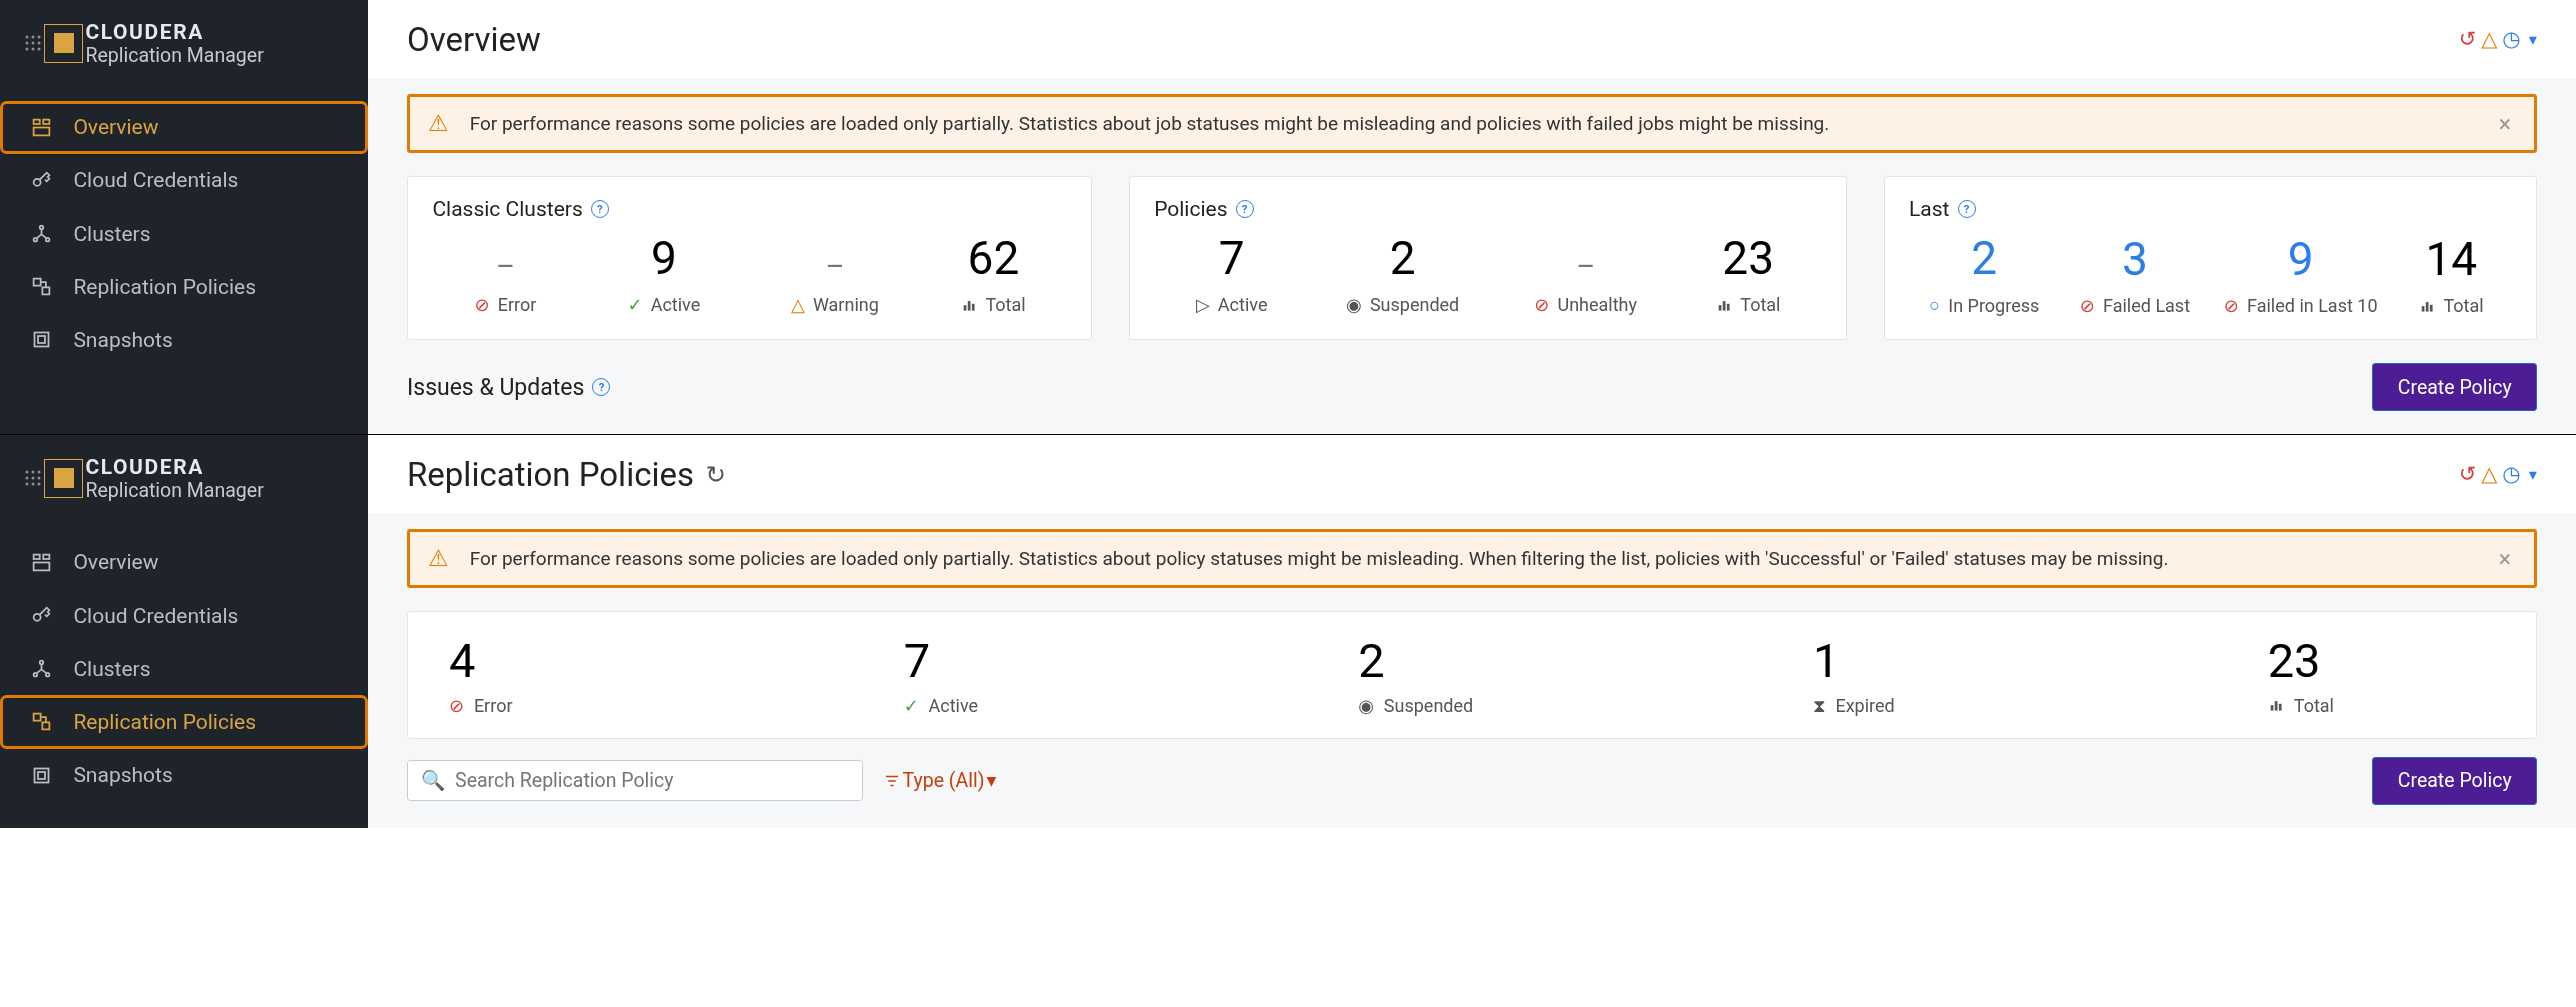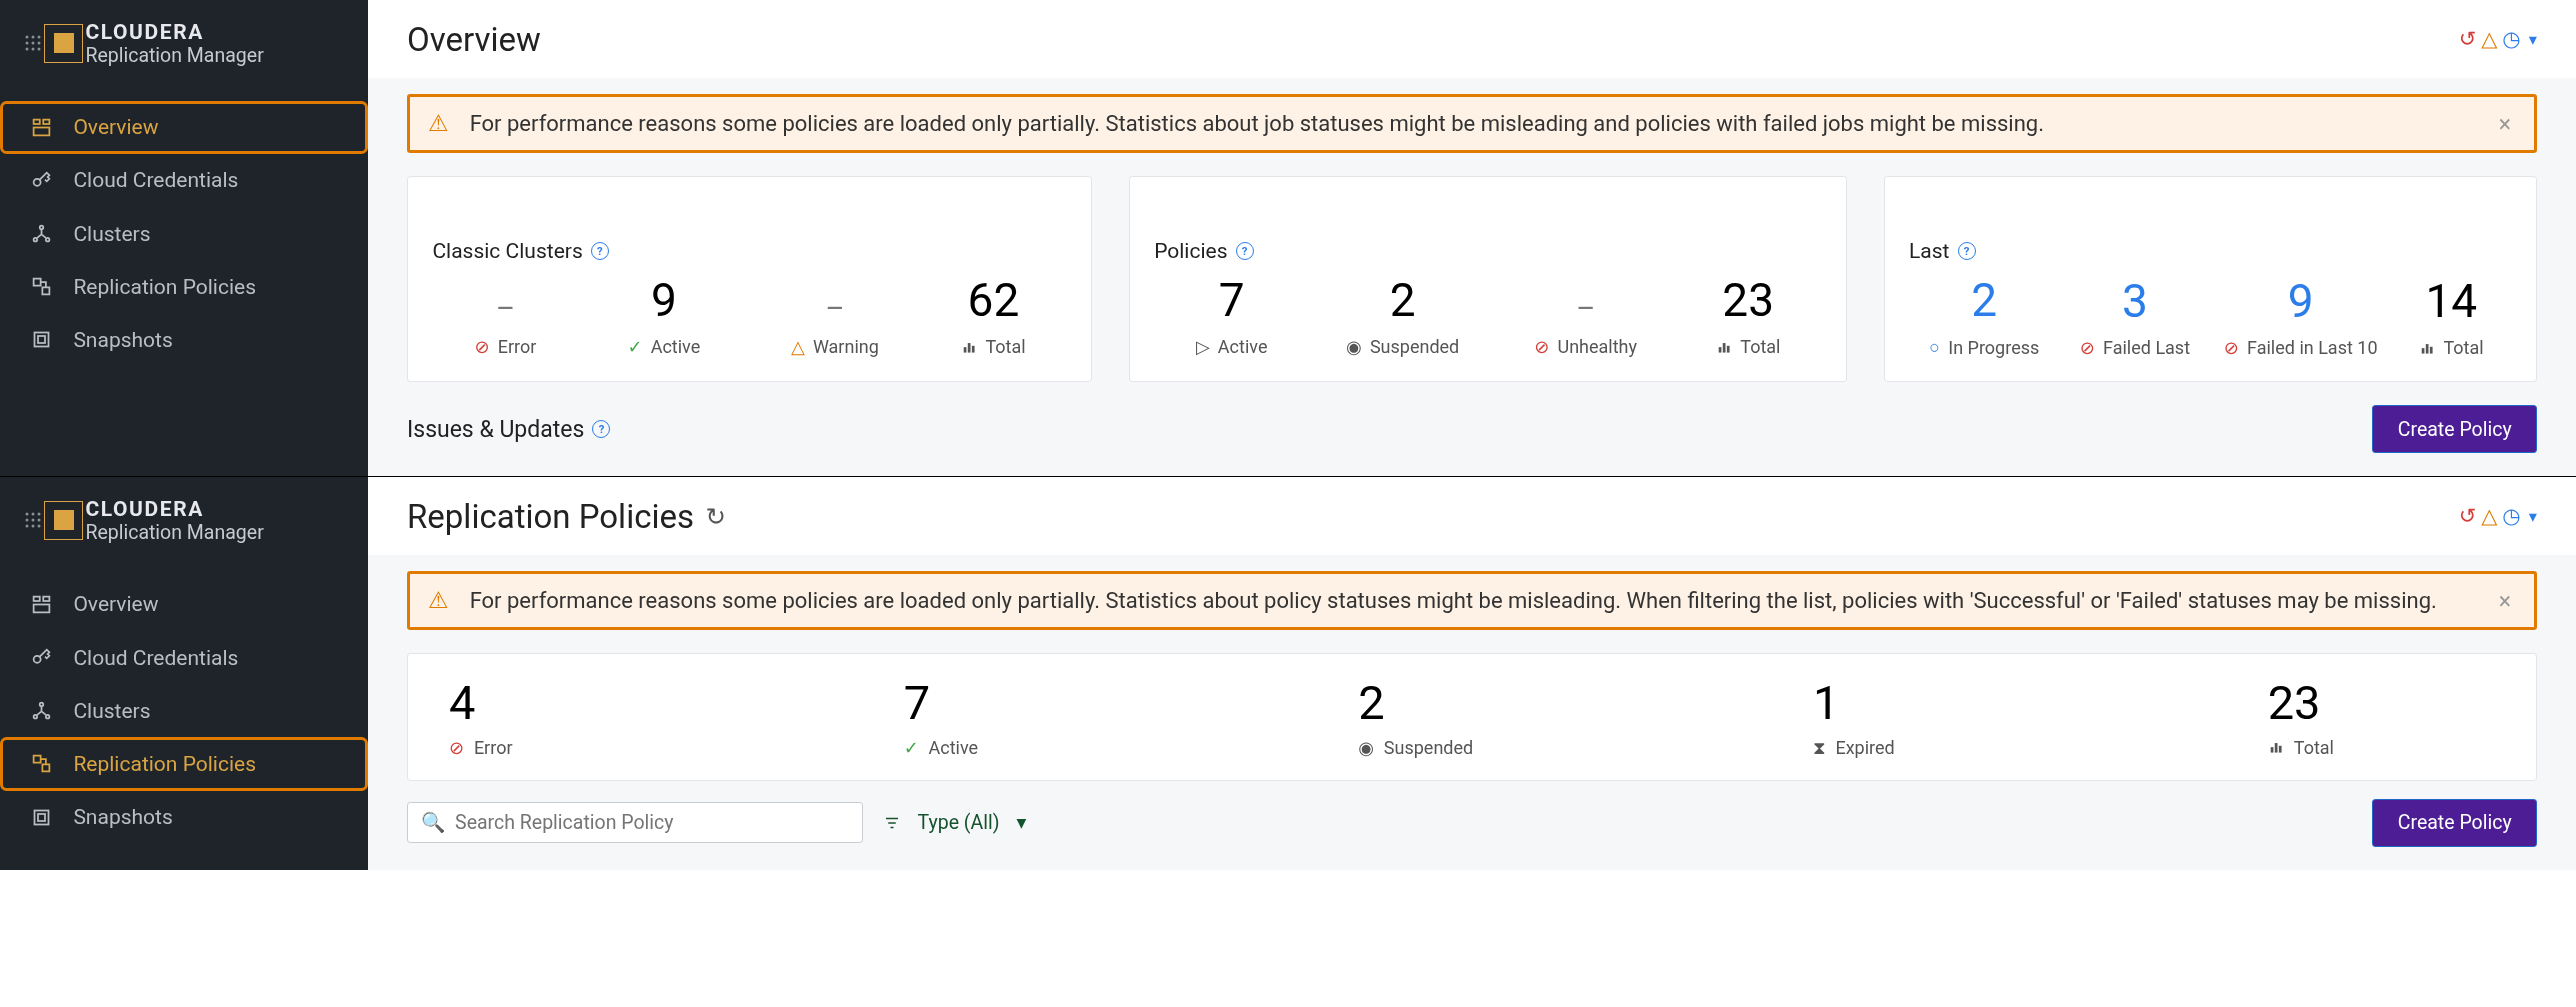--- a/index.html
+++ b/index.html
@@ -22,25 +22,25 @@
 .page-title { font-size: 33px; font-weight: 400; color: #222; display:flex; align-items:center; gap:11.4px;}
 .refresh-icon { font-size: 24.4px; color: #555; }
 .header-icons { display: flex; align-items: center; gap: 4.9px; font-size: 21px; }
 .hi-red { color: #d43f3a; }
 .hi-orange { color: #e07b00; }
 .hi-blue { color: #2b7de9; }
 .hi-caret { color: #2b7de9; font-size: 16.3px; margin-left: 3.3px;}
 .content { padding: 0 39px 23px 39px; }
 .alert { background: #fdf2e5; border: 3.3px solid #e07b00; border-radius: 3.3px; display: flex; align-items: center; padding: 13px 18px; margin: 16.3px 0 23px 0; position: relative; }
 .alert-icon { color: #e07b00; font-size: 23px; margin-right: 21px; }
-.alert-text { font-size: 22px; color: #333; }
+.alert-text { font-size: 19px; color: #333; }
 .alert-close { position: absolute; right: 23px; top: 50%; transform: translateY(-50%); color: #999; font-size: 23px; cursor: pointer; }
 .cards-row { display: flex; gap: 37px; }
 .card { background: #fff; border: 0.8px solid #e2e4e7; border-radius: 3.3px; padding: 19.5px 24.4px 23px 24.4px; }
-.card-title { font-size: 21px; color: #222; display: flex; align-items: center; gap: 8.1px; margin-bottom: 14.6px; margin-top: 42px; }
+.card-title { font-size: 21px; color: #222; display: flex; align-items: center; gap: 8.1px; margin-bottom: 14.6px; }
 .help-icon { width: 18px; height: 18px; border: 1.6px solid #2b7de9; border-radius: 50%; display: inline-flex; align-items: center; justify-content: center; color: #2b7de9; font-size: 11.4px; font-weight: 700; }
 .stats { display: flex; }
 .stat { display: flex; flex-direction: column; align-items: center; justify-content: flex-end; }
 .stat-value { font-size: 46px; font-weight: 400; color: #000; line-height: 1; margin-bottom: 13px; }
 .stat-value.dash { color: #777; font-size: 29px; }
 .stat-value.blue { color: #2b7de9; }
 .stat-label { display: flex; align-items: center; gap: 8.1px; font-size: 18px; color: #555; }
 .si { font-size: 18px; }
 .si-red { color: #d43f3a; }
 .si-green { color: #3fa648; }
@@ -50,21 +50,21 @@
 .issues-title { font-size: 23px; color: #222; display: flex; align-items: center; gap: 8.1px; }
 .btn-primary { background: #4c1d95; color: #fff; border: 0.8px solid #1f68c7; border-radius: 3.3px; padding: 11.4px 24.4px; font-size: 19.5px; cursor: pointer; }
 .policies-summary { background: #fff; border: 0.8px solid #e2e4e7; border-radius: 3.3px; padding: 21px 41px 21px 41px; display: flex; }
 .ps-item { flex: 1; display: flex; flex-direction: column; align-items: flex-start; }
 .ps-value { font-size: 47px; color: #000; margin-bottom: 6.5px; }
 .ps-label { display: flex; align-items: center; gap: 9.8px; font-size: 18px; color: #555; }
 .toolbar { display: flex; align-items: center; gap: 19.5px; margin-top: 18px; }
 .search-box { display: flex; align-items: center; border: 0.8px solid #c8ccd0; border-radius: 3.3px; background: #fff; padding: 8.1px 13px; width: 456px; }
 .search-box input { border: none; outline: none; font-size: 19.5px; color: #666; flex: 1; background: transparent; }
 .search-icon { color: #666; font-size: 19.5px; margin-right: 9.8px; }
-.type-filter { display: flex; align-items: center; gap: 17px; font-size: 19.5px; color: #14532d; cursor: pointer; }
+.type-filter { display: flex; align-items: center; gap: 2px; font-size: 19.5px; color: #c2410c; cursor: pointer; }
 .toolbar .btn-primary { margin-left: auto; }
 svg { display: block; }
 .stack { display: flex; flex-direction: column; }
 .half { }
 </style>
 </head>
 <body>
 
 <div class="stack">
 

